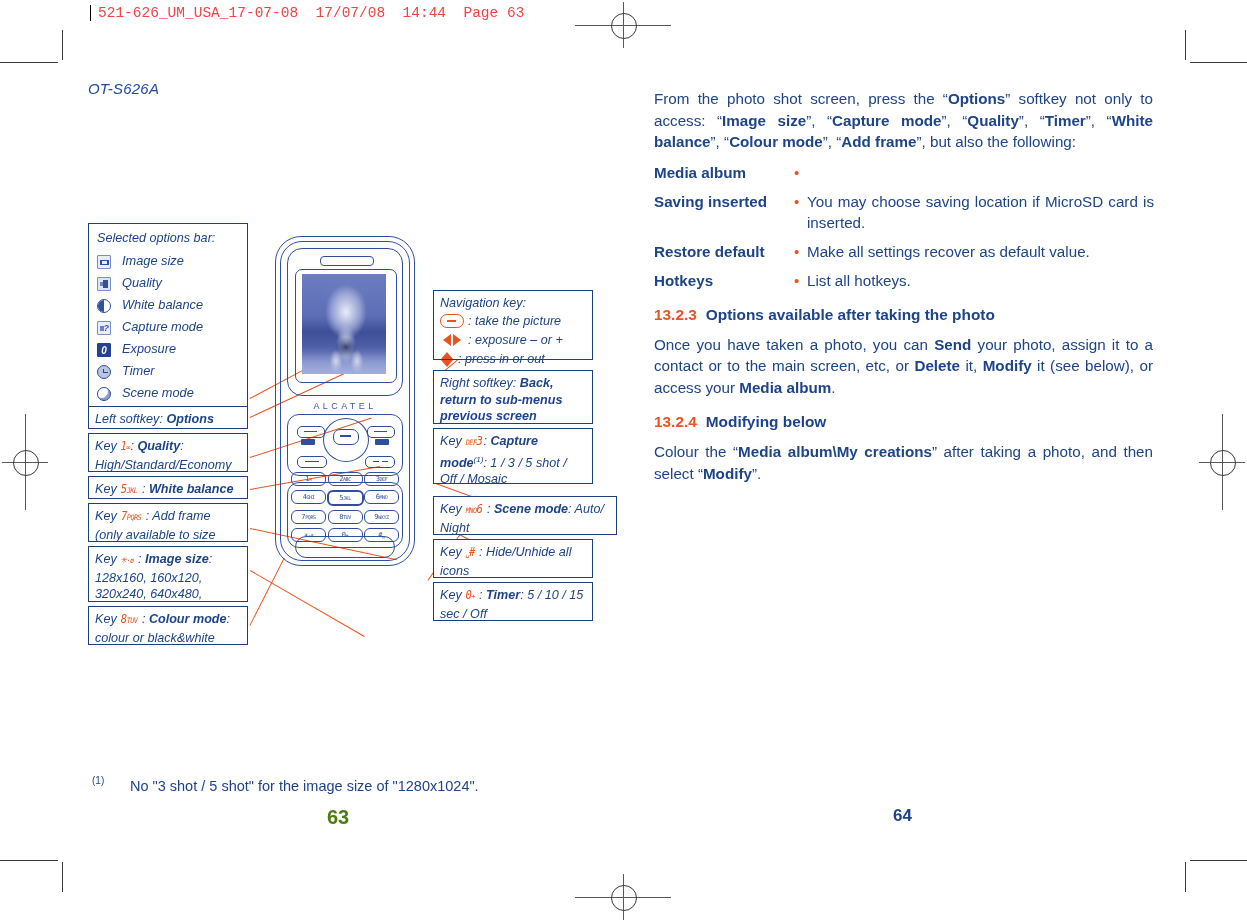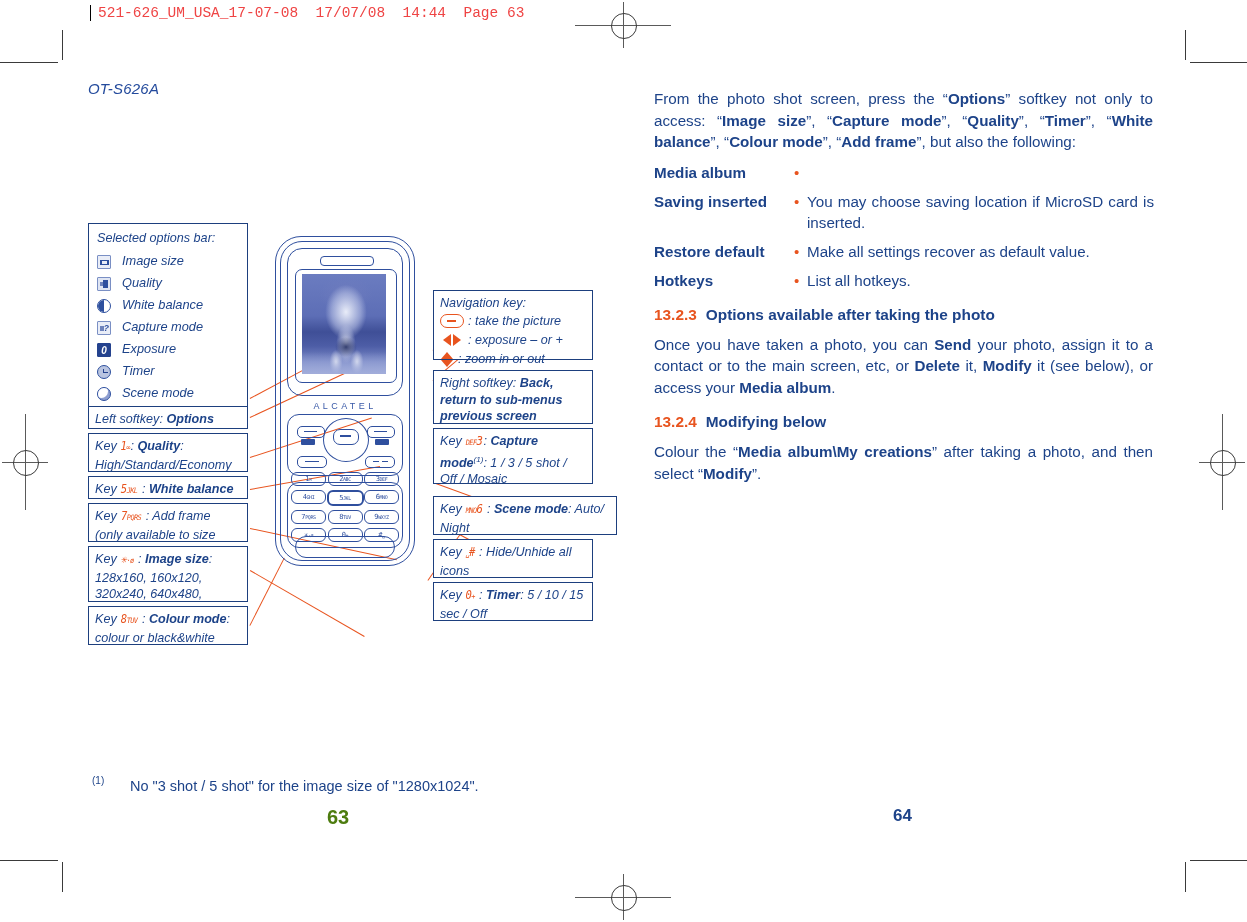--- a/index.html
+++ b/index.html
@@ -268,21 +268,21 @@
             <span class="tri l"></span>
             <span class="tri r"></span>
           </span>
         <span class="txt">: exposure – or +</span>
       </div>
       <div class="navline">
         <span class="udarr">
             <span class="tri u"></span>
             <span class="tri d"></span>
           </span>
-        <span class="txt">: zoom in or out</span>
+        <span class="txt">: press in or out</span>
       </div>
     </div>
 
     <div class="box" style="left:345px;top:290px;width:160px;height:54px;">
       <span>Right softkey: </span><b>Back, return to sub-menus previous screen</b>
     </div>
 
     <div class="box" style="left:345px;top:348px;width:160px;height:56px;">
       <span>Key </span><span class="kg"><sub>DEF</sub><span>3</span></span><span>: </span><b>Capture mode</b><sup style="font-size:8px">(1)</sup><span>: 1 / 3 / 5 shot / Off / Mosaic</span>
     </div>

